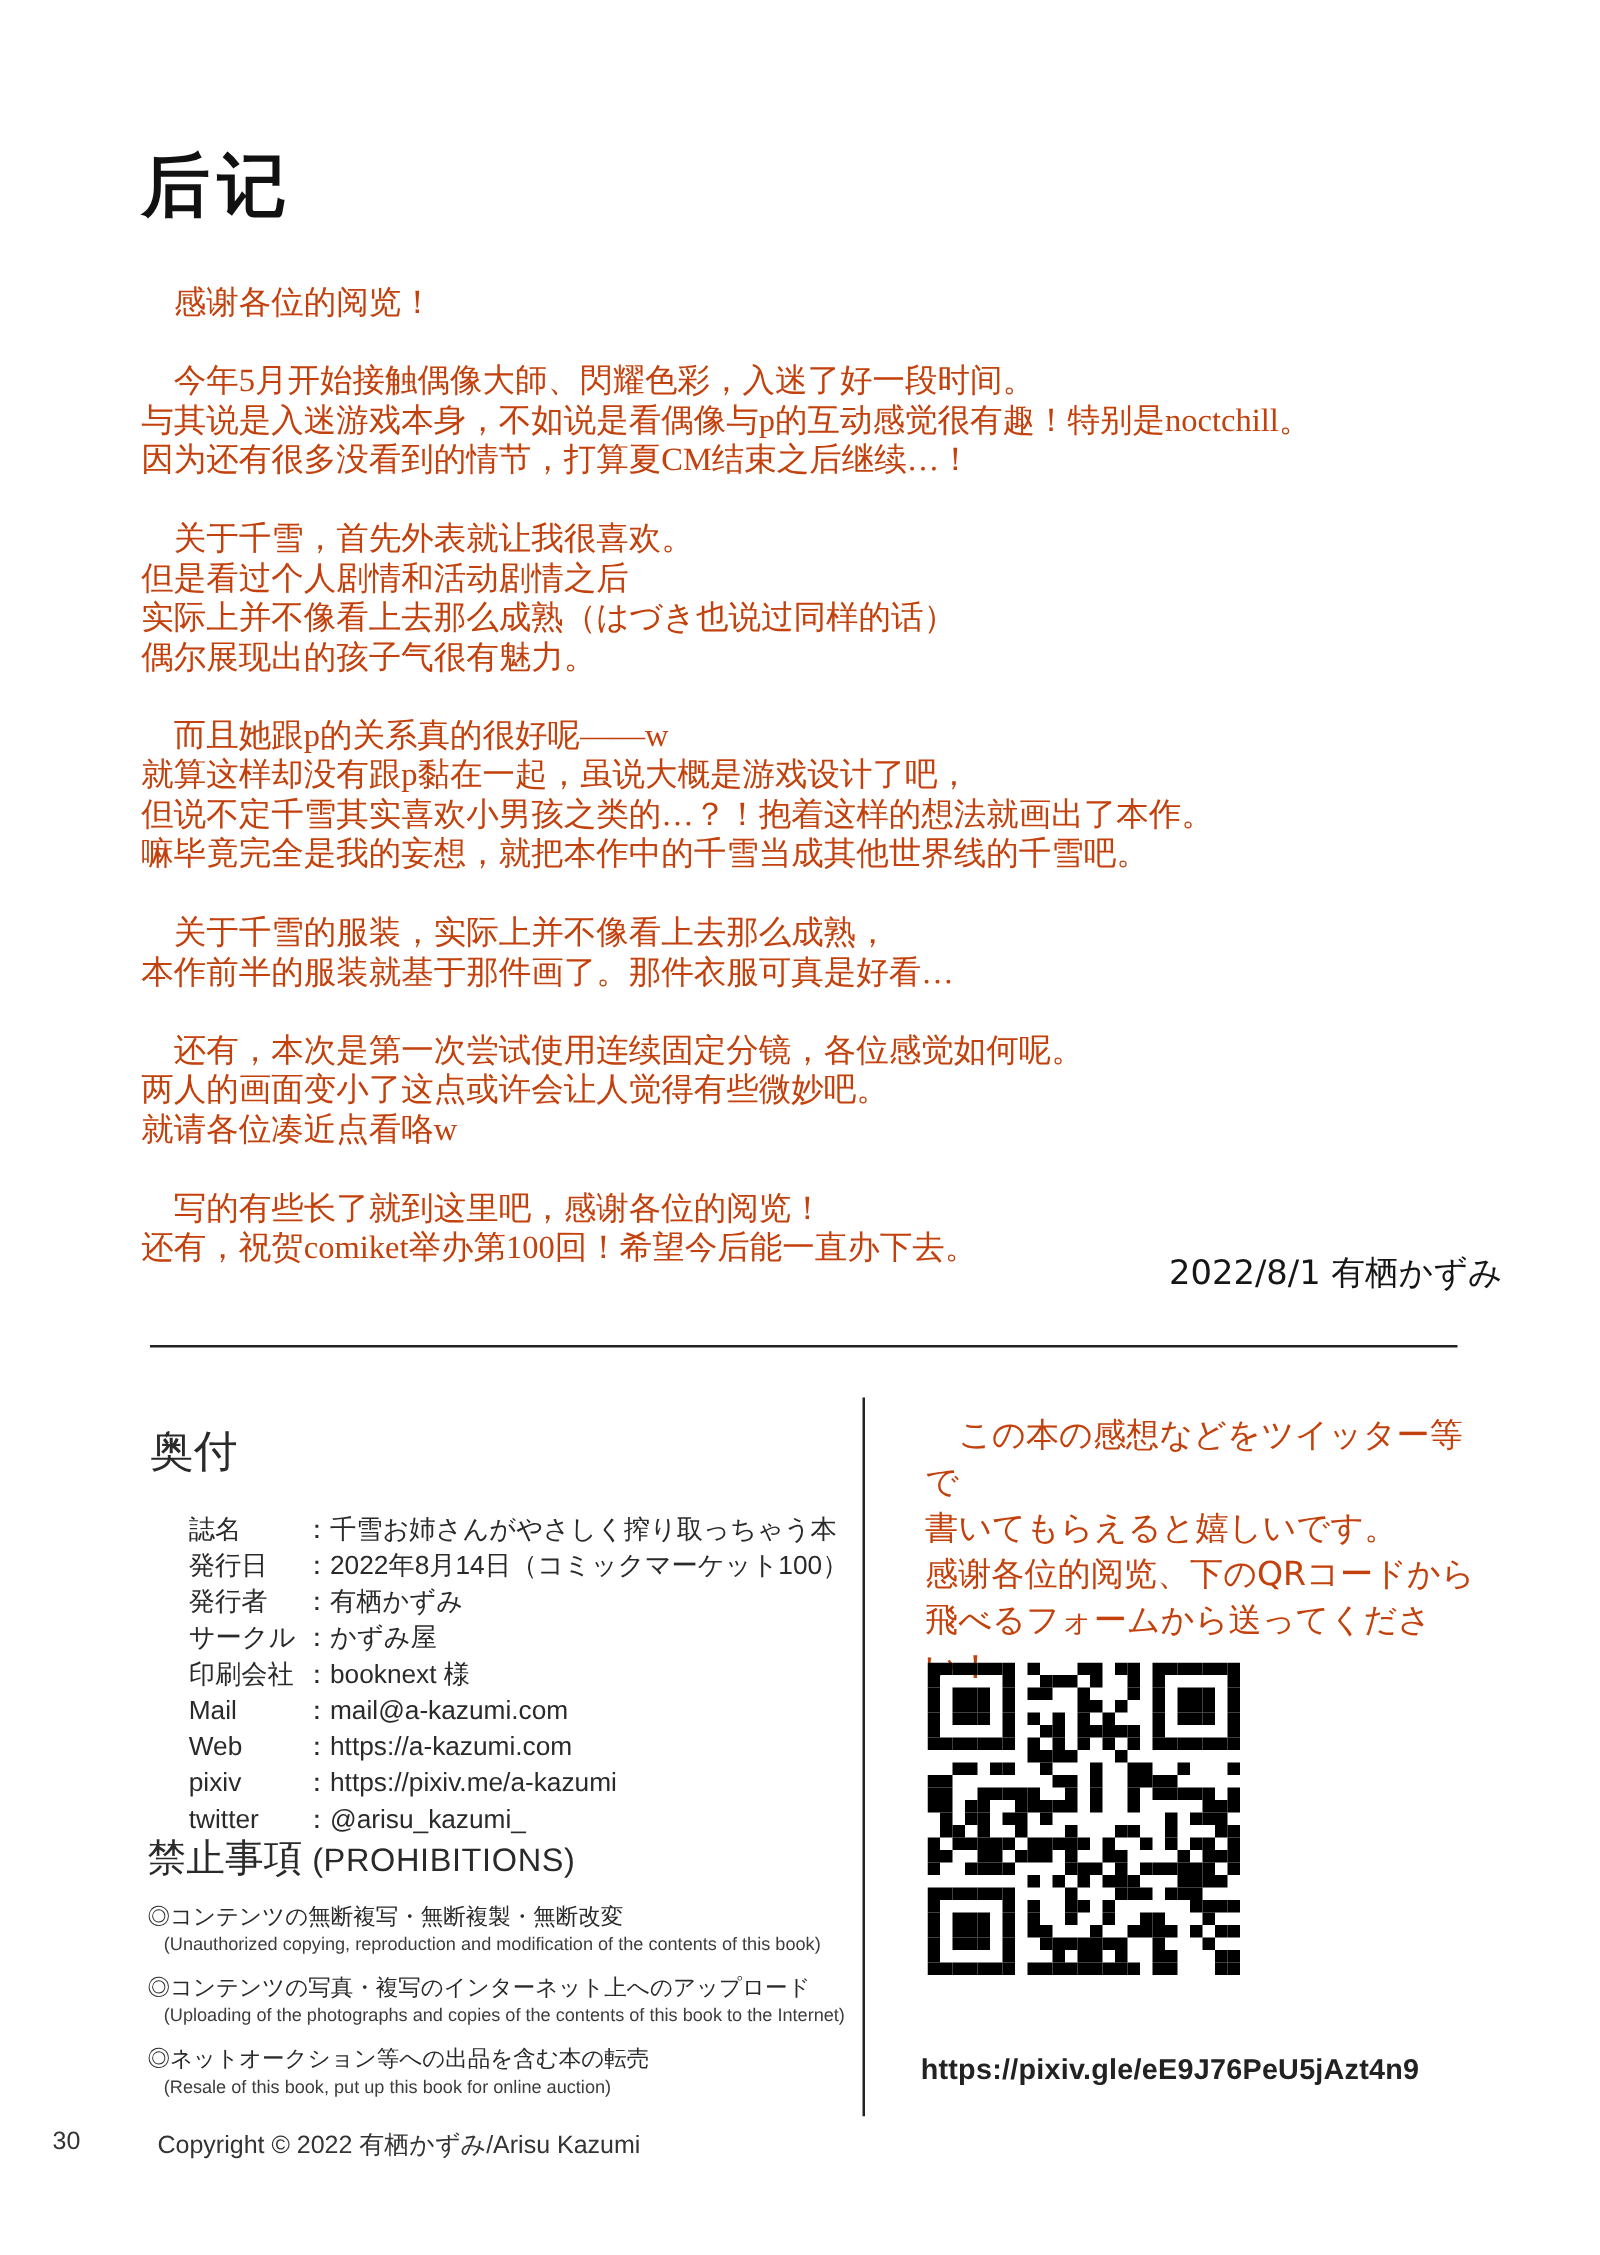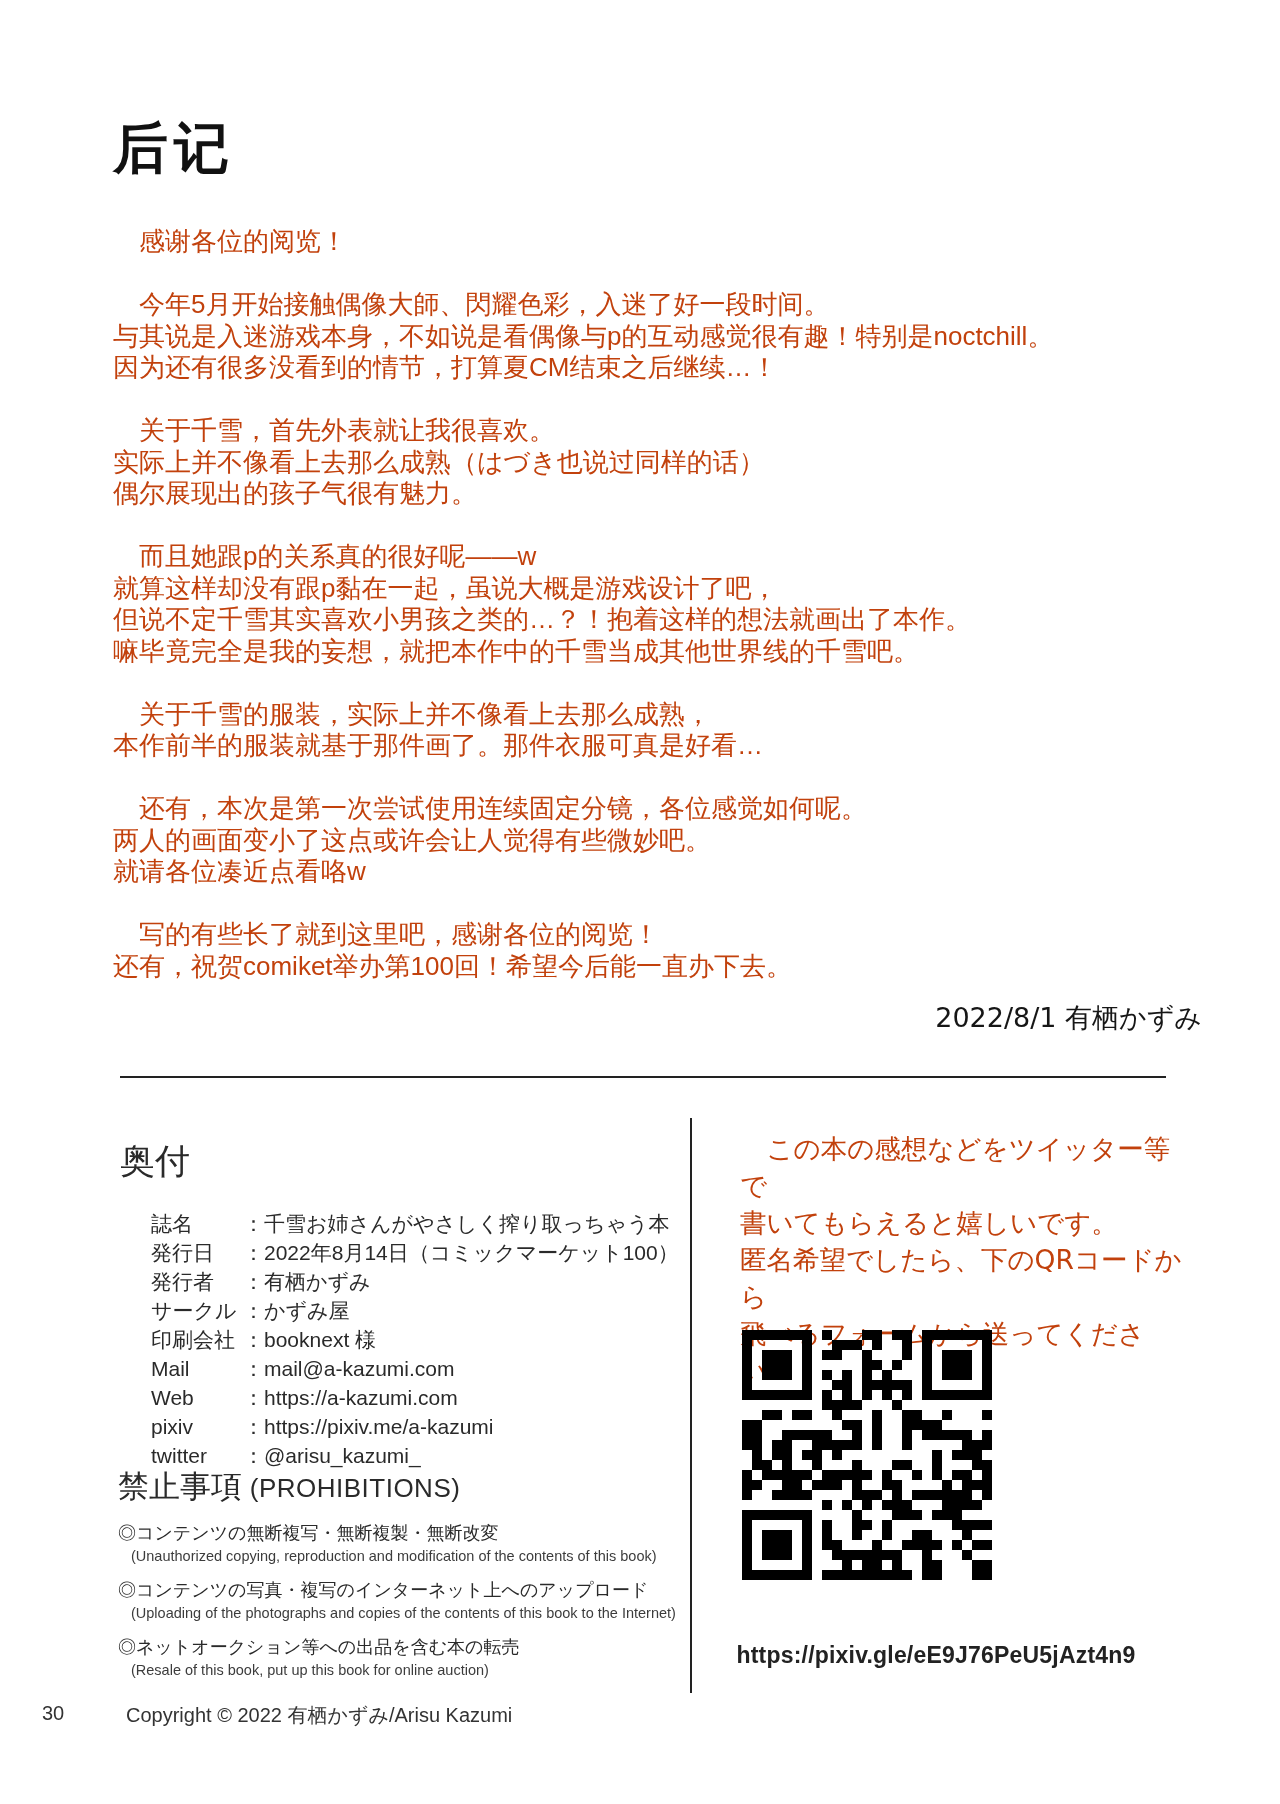--- a/index.html
+++ b/index.html
@@ -13,21 +13,21 @@
     color: #1c1c1c;
     font-family: "Liberation Sans", sans-serif;
     overflow: hidden;
   }
 
   
   .afterword {
     position: absolute;
     left: 113px; top: 112px;
     width: 1070px;
-    font-family: Liberation Sans, sans-serif;
+    font-family: Liberation Serif, serif;
   }
   .afterword-title {
     font-size: 55px;
     font-weight: bold;
     letter-spacing: 6px;
     color: #111;
   }
   .afterword-lines { margin-top: 40px; }
   .line {
     font-size: 26px;
@@ -168,20 +168,21 @@
         <div class="line">　今年5月开始接触偶像大師、閃耀色彩，入迷了好一段时间。</div>
 
         <div class="line">与其说是入迷游戏本身，不如说是看偶像与p的互动感觉很有趣！特别是noctchill。</div>
 
         <div class="line">因为还有很多没看到的情节，打算夏CM结束之后继续…！</div>
 
         <div class="line"></div>
 
         <div class="line">　关于千雪，首先外表就让我很喜欢。</div>
 
+        <div class="line">但是看过个人剧情和活动剧情之后</div>
 
         <div class="line">实际上并不像看上去那么成熟（はづき也说过同样的话）</div>
 
         <div class="line">偶尔展现出的孩子气很有魅力。</div>
 
         <div class="line"></div>
 
         <div class="line">　而且她跟p的关系真的很好呢——w</div>
 
         <div class="line">就算这样却没有跟p黏在一起，虽说大概是游戏设计了吧，</div>
@@ -288,21 +289,21 @@
         </div>
       </div>
   </section>
 
   <section class="feedback">
 
       <div class="line">　この本の感想などをツイッター等で</div>
 
       <div class="line">書いてもらえると嬉しいです。</div>
 
-      <div class="line">匿名希望でしたら、下のQRコードから</div>
+      <div class="line">感谢各位的阅览、下のQRコードから</div>
 
       <div class="line">飛べるフォームから送ってください！</div>
     </section>
 
   <div class="qr-wrap">
     <svg width="250" height="250" viewBox="0 0 250 250" xmlns="http://www.w3.org/2000/svg">
         <rect x="0" y="0" width="10" height="10" fill="#000000"></rect>
         <rect x="10" y="0" width="10" height="10" fill="#000000"></rect>
         <rect x="20" y="0" width="10" height="10" fill="#000000"></rect>
         <rect x="30" y="0" width="10" height="10" fill="#000000"></rect>

